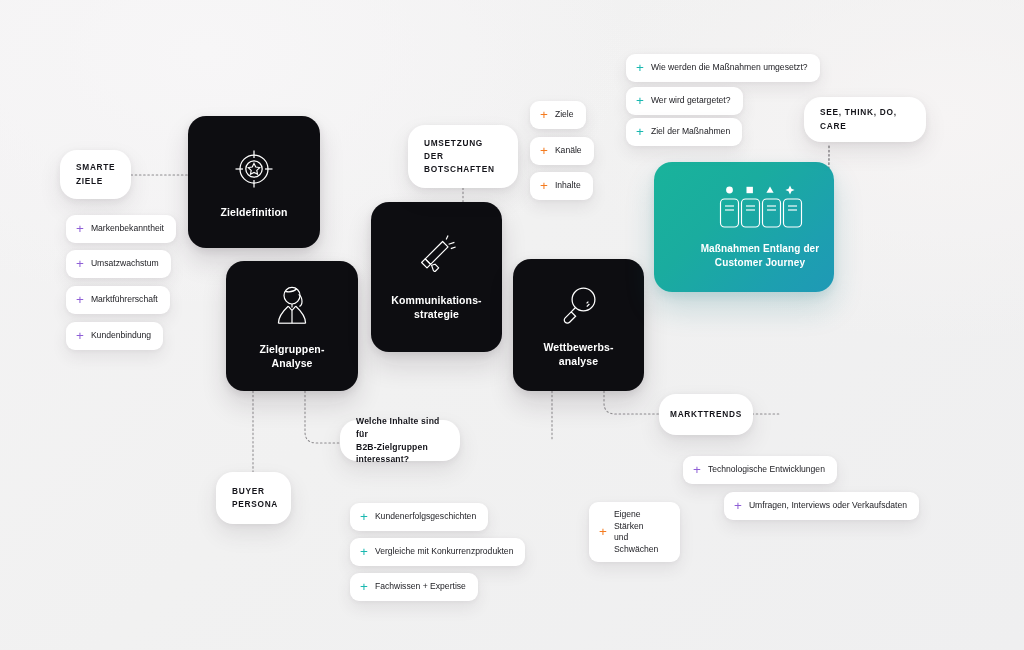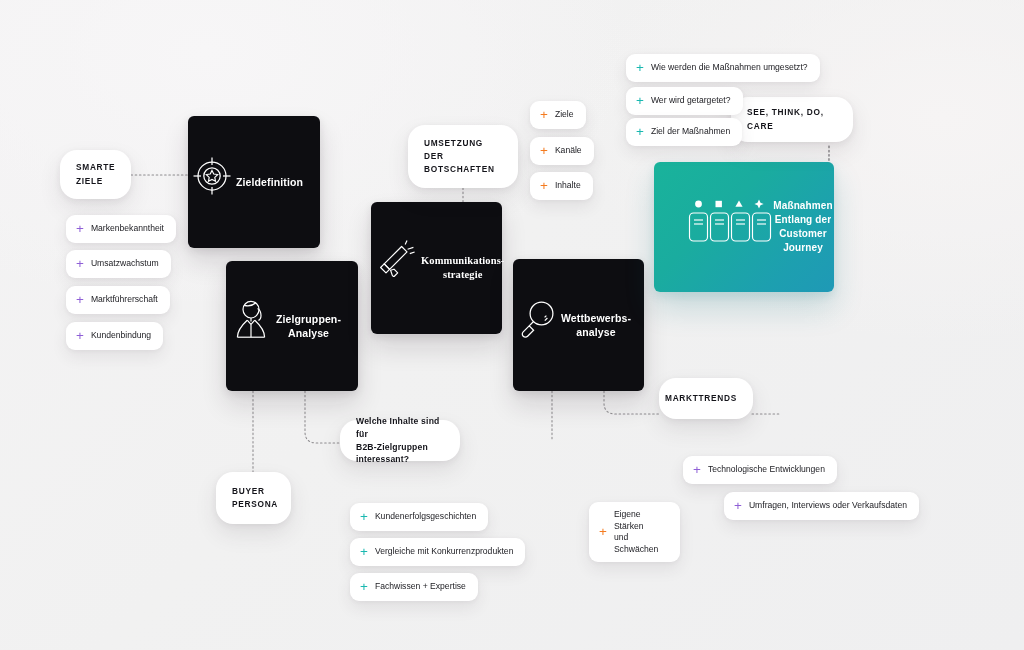--- a/index.html
+++ b/index.html
@@ -19,24 +19,24 @@
 
   
   svg.wires{ position:absolute; left:0; top:0; width:1024px; height:650px; }
   svg.wires path, svg.wires line{
     fill:none; stroke:#8e8c8f; stroke-width:1.05;
     stroke-dasharray:1.6 2.6; stroke-linecap:round;
   }
 
   
   .card{
-    position:absolute; border-radius:6px;
+    position:absolute; border-radius:18px;
     background:#0d0d11;
-    display:flex; flex-direction:row;
-    align-items:center; justify-content:flex-start;
+    display:flex; flex-direction:column;
+    align-items:center; justify-content:center;
     color:#fff; text-align:center;
     box-shadow:0 14px 26px rgba(40,30,40,.14), 0 3px 8px rgba(40,30,40,.10);
     z-index:4;
   }
   .card .ico{ margin-bottom:12px; display:block; line-height:0; }
   .card .ttl{
     font-weight:bold; font-size:10.5px; letter-spacing:.12px; line-height:1.38;
   }
   .card.teal{
     background:linear-gradient(135deg,#19b39b 0%, #1aac9f 38%, #1d9fb0 78%, #1f99b6 100%);
@@ -130,21 +130,21 @@
         <path d="M11.4 41.2h27.2"></path>
         <path d="M25 28.4v12.8"></path>
       </svg>
     </span>
     <span class="ttl">
       <span>Zielgruppen-</span><br>
       <span>Analyse</span>
     </span>
   </div>
 
-  <div class="card" style="left:371px; top:202px; width:131px; height:132px;font-family:Liberation Serif, serif;">
+  <div class="card" style="left:371px; top:202px; width:131px; height:150px;">
     <span class="ico">
       <svg width="50" height="48" viewBox="0 0 50 48" fill="none" stroke="#ffffff" stroke-width="1.2" stroke-linejoin="round">
         <path d="M30.6 8.5 13.2 25.9l5.4 5.4L36 13.9z"></path>
         <path d="M13.2 25.9l-3.6 3.6 5.4 5.4 3.6-3.6z"></path>
         <path d="M19.6 32.3l1.7 5.1c.3 1 1.6 1.3 2.3.6l3.1-3.1-3.7-3.7z"></path>
         <line x1="36.6" y1="11.2" x2="42.4" y2="9.4"></line>
         <line x1="38.8" y1="15.6" x2="43.6" y2="14"></line>
         <line x1="34.2" y1="6.6" x2="36" y2="2.6"></line>
       </svg>
     </span>
@@ -205,25 +205,25 @@
     </span>
   </div>
 
   <div class="pill" style="left:408px; top:125px; width:110px; height:63px;">
     <span class="ptxt">
       <span>UMSETZUNG DER</span><br>
       <span>BOTSCHAFTEN</span>
     </span>
   </div>
 
-  <div class="pill" style="left:731px; top:97px; width:122px; height:45px; justify-content:center;">
+  <div class="pill" style="left:804px; top:97px; width:122px; height:45px; justify-content:center;">
     <span class="ptxt">SEE, THINK, DO, CARE</span>
   </div>
 
-  <div class="pill" style="left:659px; top:378px; width:94px; height:41px; justify-content:flex-end;">
+  <div class="pill" style="left:659px; top:394px; width:94px; height:41px; justify-content:center;">
     <span class="ptxt">MARKTTRENDS</span>
   </div>
 
   <div class="pill" style="left:216px; top:472px; width:75px; height:52px;">
     <span class="ptxt">
       <span>BUYER</span><br>
       <span>PERSONA</span>
     </span>
   </div>
 

